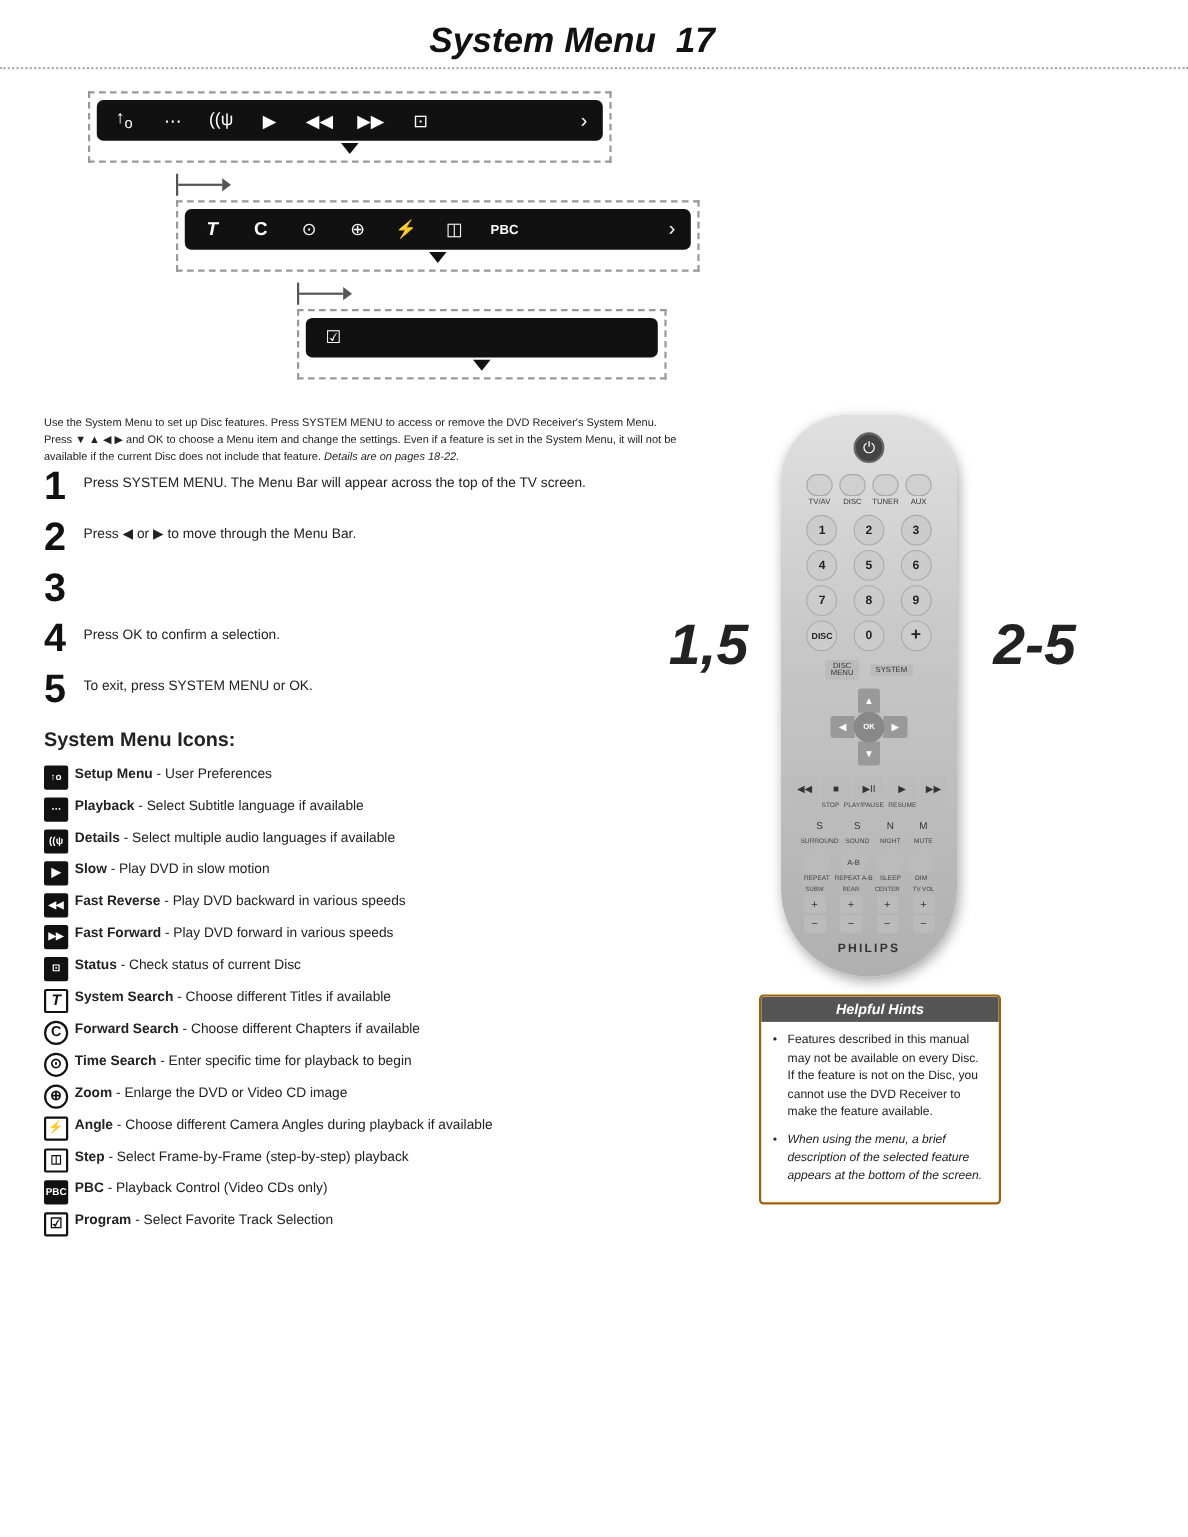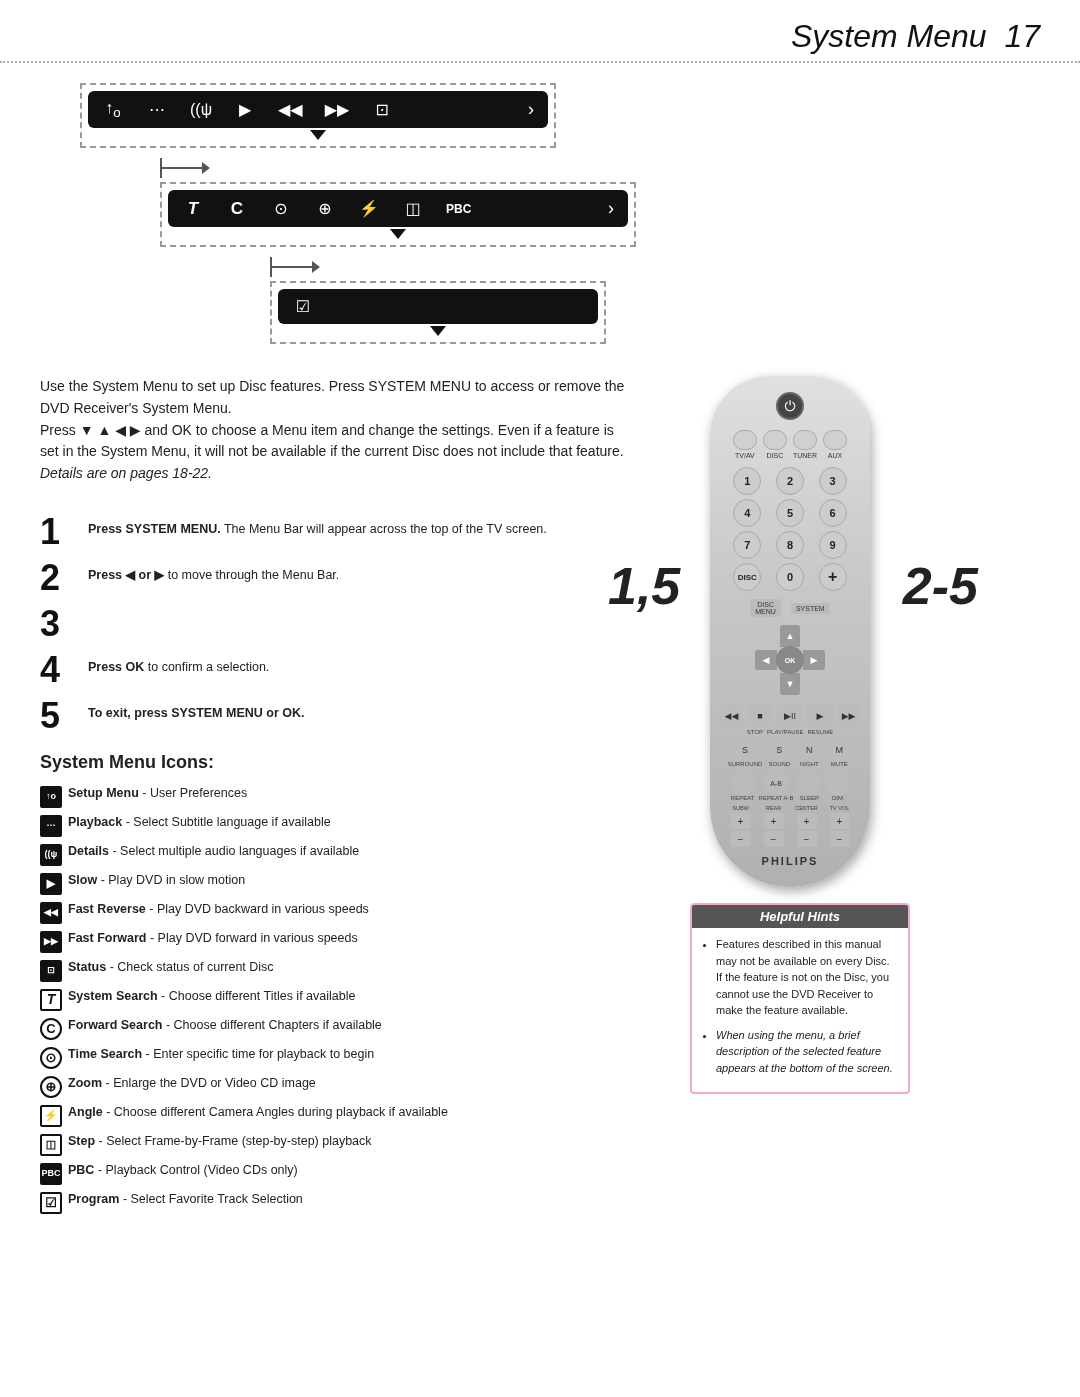--- a/index.html
+++ b/index.html
@@ -16,22 +16,23 @@
     
     .page-title {
       text-align: right;
       padding: 18px 40px 6px 0;
       border-bottom: 2px dotted #aaa;
       margin-bottom: 10px;
     }
     .page-title h1 {
       font-size: 32px;
       font-style: italic;
-      font-weight: normal;
+      font-weight: bold;
       color: #111;
+      text-align: center;
     }
 
     .remote-bar {
       background: #111;
       border-radius: 6px;
       display: flex;
       align-items: center;
       padding: 8px 14px;
       gap: 22px;
       color: #fff;
@@ -78,23 +79,23 @@
       flex: 1;
       max-width: 590px;
     }
 
     .right-content {
       width: 280px;
       flex-shrink: 0;
     }
 
     .intro-text {
-      font-size: 14px;
+      font-size: 10px;
       line-height: 1.55;
-      margin-bottom: 29px;
+      margin-bottom: 0;
     }
     .intro-text em {
       font-style: italic;
     }
 
     
     .steps {
       margin-bottom: 18px;
     }
     .step-row {
@@ -109,22 +110,21 @@
       color: #111;
       line-height: 1;
       min-width: 28px;
     }
     .step-text {
       font-size: 12.5px;
       line-height: 1.5;
       padding-top: 6px;
     }
     .step-text strong {
-      font-weight: bold;
-      margin-left: 12px;
+      font-weight: normal;
     }
 
     
     .icons-section h2 {
       font-size: 18px;
       font-weight: bold;
       margin-bottom: 12px;
     }
 
     .icon-list {
@@ -359,21 +359,21 @@
       text-align: center;
       font-size: 11px;
       font-weight: bold;
       letter-spacing: 2px;
       color: #333;
       margin-top: 8px;
     }
 
     
     .helpful-hints {
-      border: 2px solid #f9a8d4;
+      border: 2px solid #a16207;
       border-radius: 4px;
       margin-top: 16px;
       overflow: hidden;
       width: 220px;
       margin-left: auto;
       margin-right: 20px;
     }
     .helpful-hints-title {
       background: #555;
       color: #fff;

